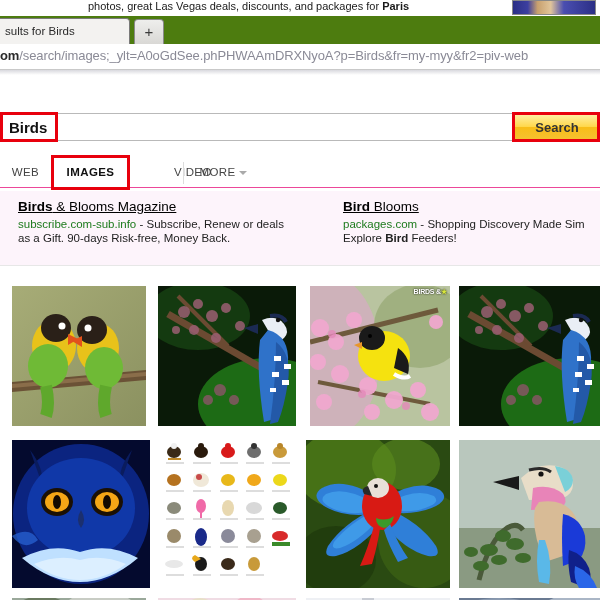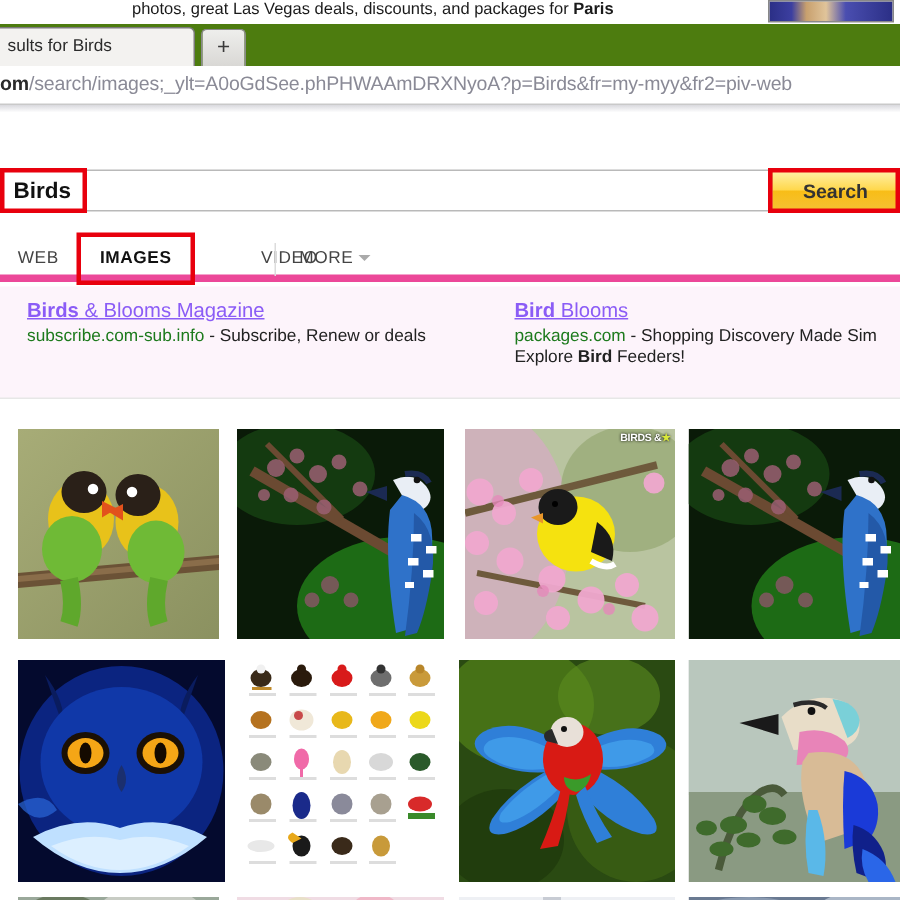--- a/index.html
+++ b/index.html
@@ -125,21 +125,21 @@
     pointer-events: none;
   }
   .hl-query  { left: 0px;   top: 37px;  width: 58px;  height: 30px; }
   .hl-search { left: 512px; top: 37px;  width: 88px;  height: 30px; }
   .hl-images { left: 51px;  top: 80px;  width: 79px;  height: 35px; }
 
   
   .navtabs {
     position: absolute; top: 82px; left: 0;
     width: 600px; height: 31px;
-    border-bottom: 5px solid #ec4899;
+    border-bottom: 1px solid #ec4899;
   }
   .navtab {
     position: absolute; top: 0; height: 31px;
     font-size: 11.5px; color: #444;
     letter-spacing: 0.4px;
     line-height: 31px;
     text-align: center;
     cursor: pointer;
   }
   .navtab.sel { font-weight: bold; color: #111; }
@@ -164,21 +164,21 @@
   .ads {
     position: absolute; top: 116px; left: 0;
     width: 600px; height: 75px;
     background: #fdf4fb;
     border-bottom: 1px solid #e7e7e7;
   }
   .ad { position: absolute; top: 8px; }
   .ad-left  { left: 18px;  width: 310px; }
   .ad-right { left: 343px; width: 260px; }
   .ad-title {
-    font-size: 13.5px; color: #8b5cf6;
+    font-size: 13.5px; color: #000000;
     text-decoration: underline;
     white-space: nowrap;
     cursor: pointer;
   }
   .ad-title b { font-weight: bold; }
   .ad-desc {
     margin-top: 3px;
     font-size: 11.5px; color: #222;
     line-height: 14px;
   }
@@ -237,21 +237,21 @@
     <div class="navtab nt-web">WEB</div>
     <div class="navtab nt-images sel">IMAGES</div>
     <div class="navtab nt-video">VIDEO</div>
     <div class="nt-sep"></div>
     <div class="navtab nt-more"><span>MORE</span><span class="caret"></span></div>
   </div>
 
   <div class="ads">
     <div class="ad ad-left">
       <div class="ad-title"><b>Birds</b><span> &amp; Blooms Magazine</span></div>
-      <div class="ad-desc"><span class="ad-url">subscribe.com-sub.info</span><span> - Subscribe, Renew or deals</span><br></div>
+      <div class="ad-desc"><span class="ad-url">subscribe.com-sub.info</span><span> - Subscribe, Renew or deals</span><br><span>as a Gift. 90-days Risk-free, Money Back.</span></div>
     </div>
     <div class="ad ad-right">
       <div class="ad-title"><b>Bird</b><span> Blooms</span></div>
       <div class="ad-desc"><span class="ad-url">packages.com</span><span> - Shopping Discovery Made Sim</span><br><span>Explore </span><b>Bird</b><span> Feeders!</span></div>
     </div>
   </div>
 
   <div class="grid">
 
     <div class="thumb" style="left:12px; top:8px; width:134px; height:140px;">

